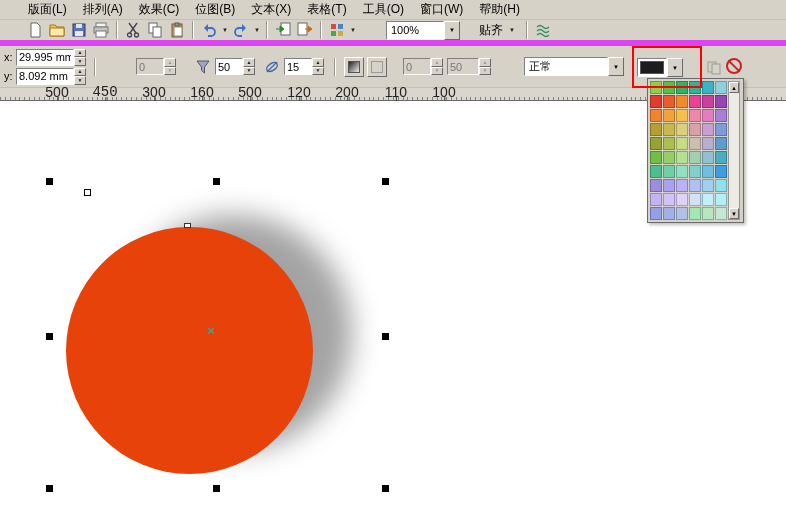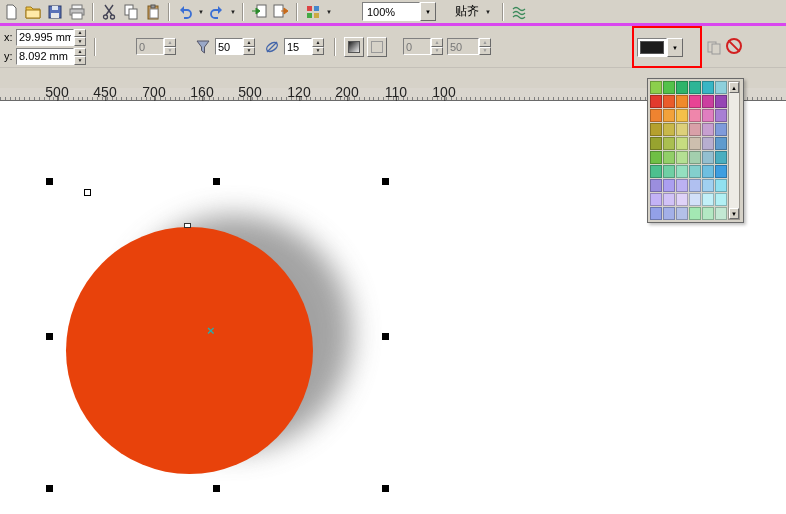--- a/index.html
+++ b/index.html
@@ -8,22 +8,22 @@
     position: relative; width: 786px; height: 514px;
     background: #d6d2c8; overflow: hidden;
     font-family: "Liberation Sans", "DejaVu Sans", sans-serif;
     font-size: 12px; color: #000;
   }
   
   .menubar { display: flex; align-items: center; height: 20px; padding-left: 20px;
              border-bottom: 1px solid #c4c0b8; }
   .menu-item { padding: 2px 8px; cursor: default; white-space: nowrap; }
   
-  .toolbar { display: flex; align-items: center; height: 26px; 
-             border-bottom: 3px solid #d946ef; }
+  .toolbar { display: flex; align-items: center; height: 26px; padding-left: 24px;
+             border-bottom: 6px solid #d946ef; }
   .tbtn { width: 22px; height: 22px; display: flex; align-items: center; justify-content: center;
           border: 1px solid transparent; flex: 0 0 auto; }
   .drop-arrow { font-size: 6px; width: 10px; text-align: center; color: #222; flex: 0 0 auto; }
   .sep { width: 2px; height: 18px; border-left: 1px solid #9a968e; border-right: 1px solid #fff;
          margin: 0 4px; flex: 0 0 auto; }
   .combo { display: flex; align-items: center; height: 19px; flex: 0 0 auto; }
   .combo-value { display: flex; align-items: center; height: 19px; background: #fff;
                  border: 1px solid; border-color: #808080 #fff #fff #808080;
                  padding: 0 4px; font-size: 11px; }
   .combo-drop { width: 16px; height: 19px; background: #d6d2c8; border: 1px solid;
@@ -102,20 +102,31 @@
   .other-btn { margin-top: 6px; height: 18px; background: #d6d2c8; border: 1px solid;
                border-color: #fff #6a6a6a #6a6a6a #fff; outline: 1px solid #6a6a6a;
                display: flex; align-items: center; justify-content: center;
                font-size: 11px; width: 97px; }
 </style>
 </head>
 <body>
 
 <div class="window">
 
+  <div class="menubar">
+    <span class="menu-item">版面(L)</span>
+    <span class="menu-item">排列(A)</span>
+    <span class="menu-item">效果(C)</span>
+    <span class="menu-item">位图(B)</span>
+    <span class="menu-item">文本(X)</span>
+    <span class="menu-item">表格(T)</span>
+    <span class="menu-item">工具(O)</span>
+    <span class="menu-item">窗口(W)</span>
+    <span class="menu-item">帮助(H)</span>
+  </div>
 
   <div class="toolbar">
     <div class="tbtn">
       <svg width="16" height="16">
           <path d="M4 1h6l3 3v11H4z" fill="#fff" stroke="#666"></path>
         </svg>
     </div>
     <div class="tbtn">
       <svg width="16" height="16">
           <path d="M1 3h5l2 2h7v9H1z" fill="#f2c94c" stroke="#a07818"></path>
@@ -287,20 +298,24 @@
         </div>
     </div>
     <div class="num-field disabled" style="margin-left:4px;">
       <input class="num-input w32" disabled="" value="50" style="">
       <div class="spin">
           <div class="spin-btn">▲</div>
           <div class="spin-btn">▼</div>
         </div>
     </div>
 
+    <div class="combo blend-combo">
+      <div class="combo-value" style="width:84px;">正常</div>
+      <div class="combo-drop">▼</div>
+    </div>
 
     <div class="color-ctrl">
       <div class="swatch-btn">
         <div class="swatch-inner" style="background: rgb(28, 28, 28);"></div>
       </div>
       <div class="combo-drop" style="height:19px;">▼</div>
     </div>
 
     <div class="gray-icon pb-icon">
       <svg width="16" height="16">
@@ -310,22 +325,22 @@
     </div>
     <div class="no-btn">
       <div class="no-circle"></div>
     </div>
 
     <div class="red-box" style="border-color: rgb(255, 0, 0);"></div>
   </div>
 
   <div class="ruler">
     <span class="rlabel" style="left:57px;">500</span>
-    <span class="rlabel" style="left:105px;">450</span>
-    <span class="rlabel" style="left:154px;">700</span>
+    <span class="rlabel" style="left:105px;font-family:Liberation Mono, monospace;">450</span>
+    <span class="rlabel" style="left:154px;">300</span>
     <span class="rlabel" style="left:202px;">160</span>
     <span class="rlabel" style="left:250px;">500</span>
     <span class="rlabel" style="left:299px;">120</span>
     <span class="rlabel" style="left:347px;">200</span>
     <span class="rlabel" style="left:396px;">110</span>
     <span class="rlabel" style="left:444px;">100</span>
   </div>
 
   <div class="canvas">
     <div class="shadow-blob" style="background: rgb(140, 140, 140);"></div>

